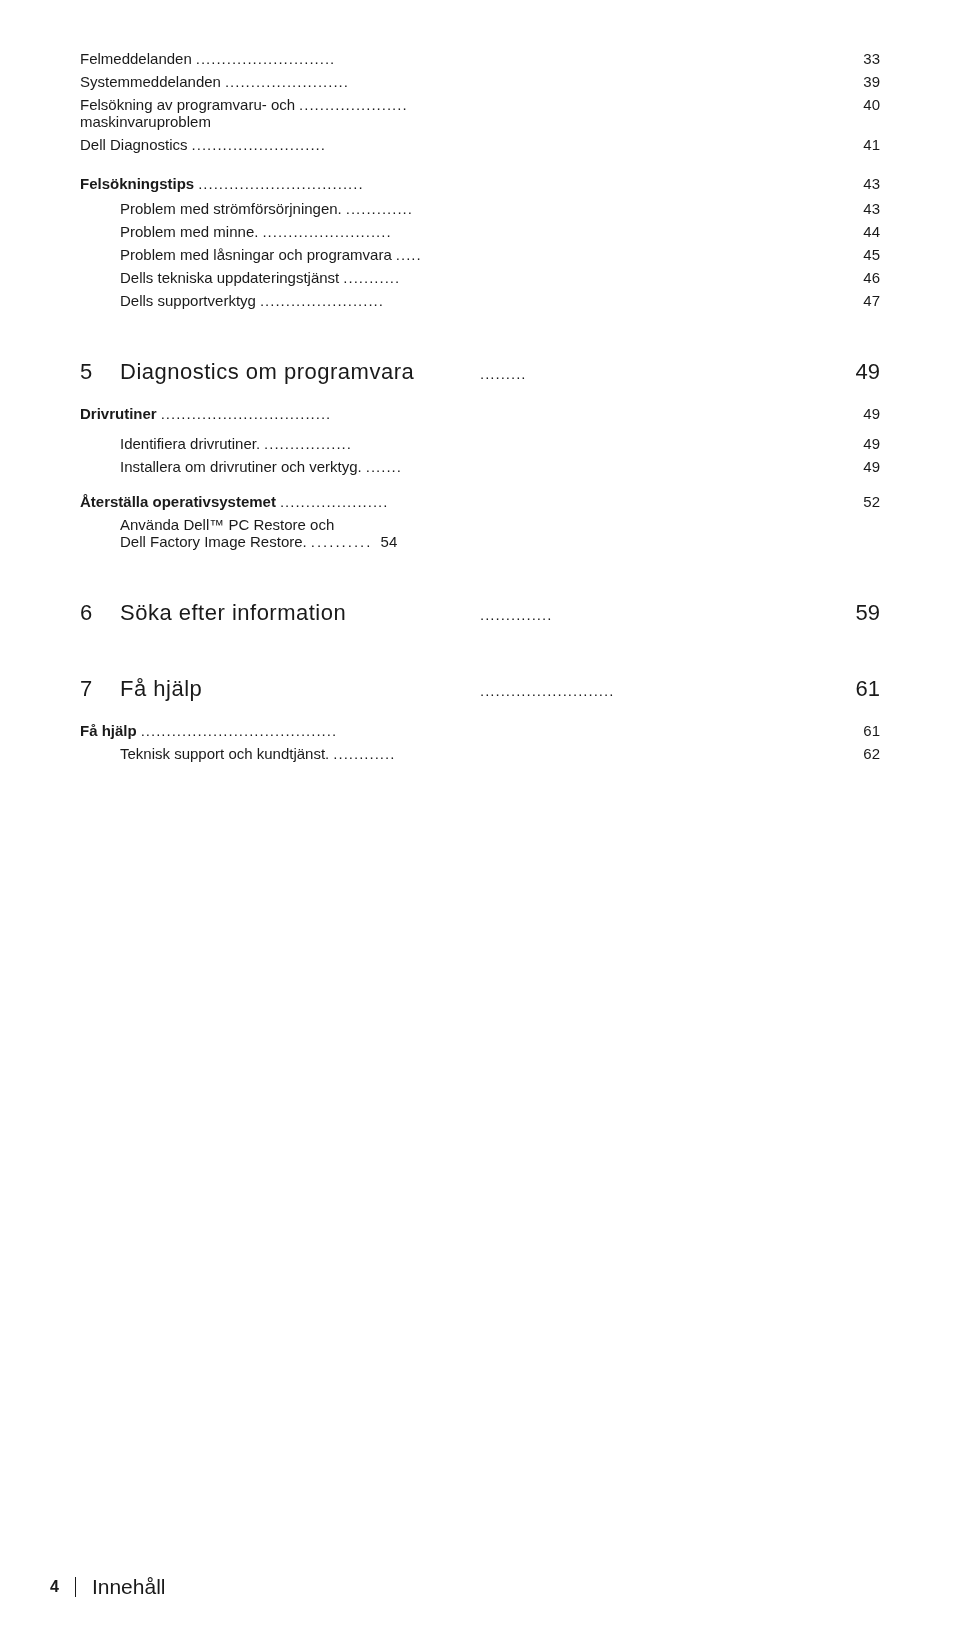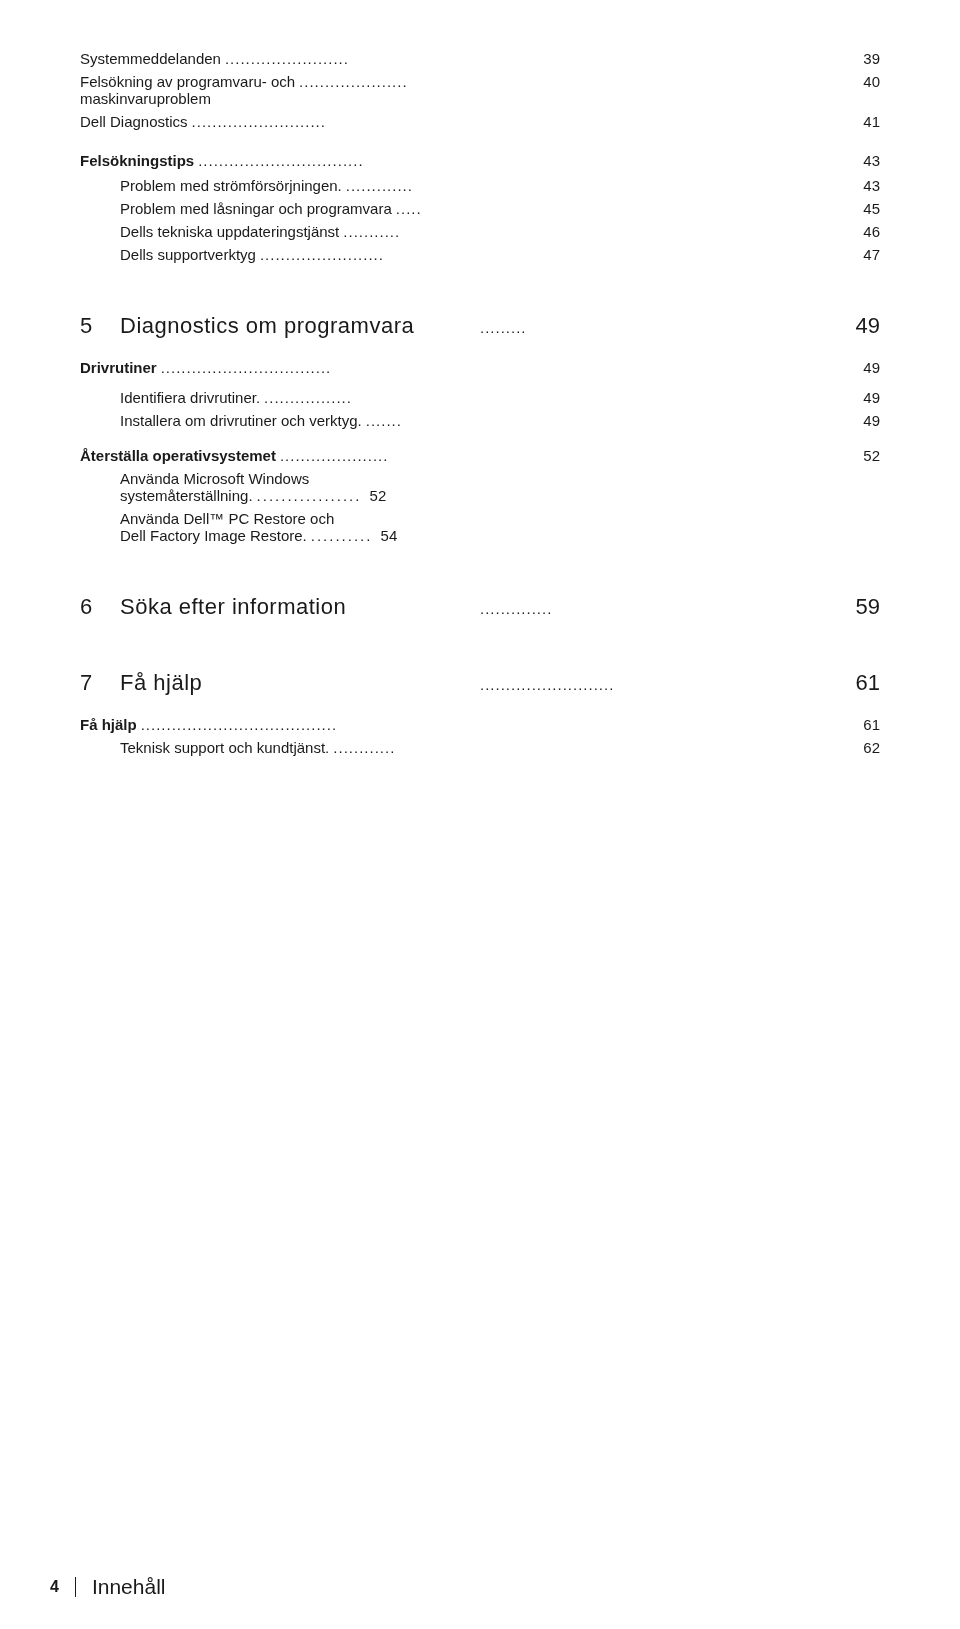--- a/index.html
+++ b/index.html
@@ -130,20 +130,25 @@
       margin-top: 10px;
     }
   </style>
 </head>
 <body>
 
 <div class="page-container">
 
   <div class="top-entries">
 
+    <div class="toc-entry">
+      <span class="label">Felmeddelanden</span>
+      <span class="dots">...........................</span>
+      <span class="page-num">33</span>
+    </div>
 
     <div class="toc-entry">
       <span class="label">Systemmeddelanden</span>
       <span class="dots">........................</span>
       <span class="page-num">39</span>
     </div>
 
     <div class="toc-entry" style="flex-wrap: wrap;">
       <span class="label">Felsökning av programvaru- och<br>maskinvaruproblem</span>
       <span class="dots">.....................</span>
@@ -163,20 +168,25 @@
       <span class="dots">................................</span>
       <span class="page-num">43</span>
     </div>
   </div>
 
   <div>
     <div class="toc-entry indent1">
       <span class="label">Problem med strömförsörjningen.</span>
       <span class="dots">.............</span>
       <span class="page-num">43</span>
+    </div>
+    <div class="toc-entry indent1">
+      <span class="label">Problem med minne.</span>
+      <span class="dots">.........................</span>
+      <span class="page-num">44</span>
     </div>
     <div class="toc-entry indent1">
       <span class="label">Problem med låsningar och programvara</span>
       <span class="dots">.....</span>
       <span class="page-num">45</span>
     </div>
     <div class="toc-entry indent1">
       <span class="label">Dells tekniska uppdateringstjänst</span>
       <span class="dots">...........</span>
       <span class="page-num">46</span>
@@ -213,23 +223,20 @@
     </div>
   </div>
 
   <div style="margin-top: 18px;">
     <div class="toc-entry" style="margin-bottom: 6px;">
       <span class="label subsection-bold">Återställa operativsystemet</span>
       <span class="dots">.....................</span>
       <span class="page-num">52</span>
     </div>
     <div class="toc-entry indent1" style="flex-wrap: wrap; align-items: flex-start;">
-      <span class="label" style="flex-basis: 100%; max-width: calc(100% - 40px);">Använda Microsoft Windows<br>systemåterställning.<span class="dots" style="display:inline; letter-spacing: 2px;">.................</span> <span class="page-num" style="font-size:15px;">52</span></span>
-    </div>
-    <div class="toc-entry indent1" style="flex-wrap: wrap; align-items: flex-start;">
       <span class="label" style="flex-basis: 100%; max-width: calc(100% - 40px);">Använda Dell™ PC Restore och<br>Dell Factory Image Restore.<span class="dots" style="display:inline; letter-spacing: 2px;">..........</span> <span class="page-num" style="font-size:15px;margin-top:16px;">54</span></span>
     </div>
   </div>
 
   <div class="section-header" style="margin-top: 50px;">
     <span class="section-number">6</span>
     <span class="section-title">Söka efter information</span>
     <span class="section-dots">..............</span>
     <span class="section-page">59</span>
   </div>

